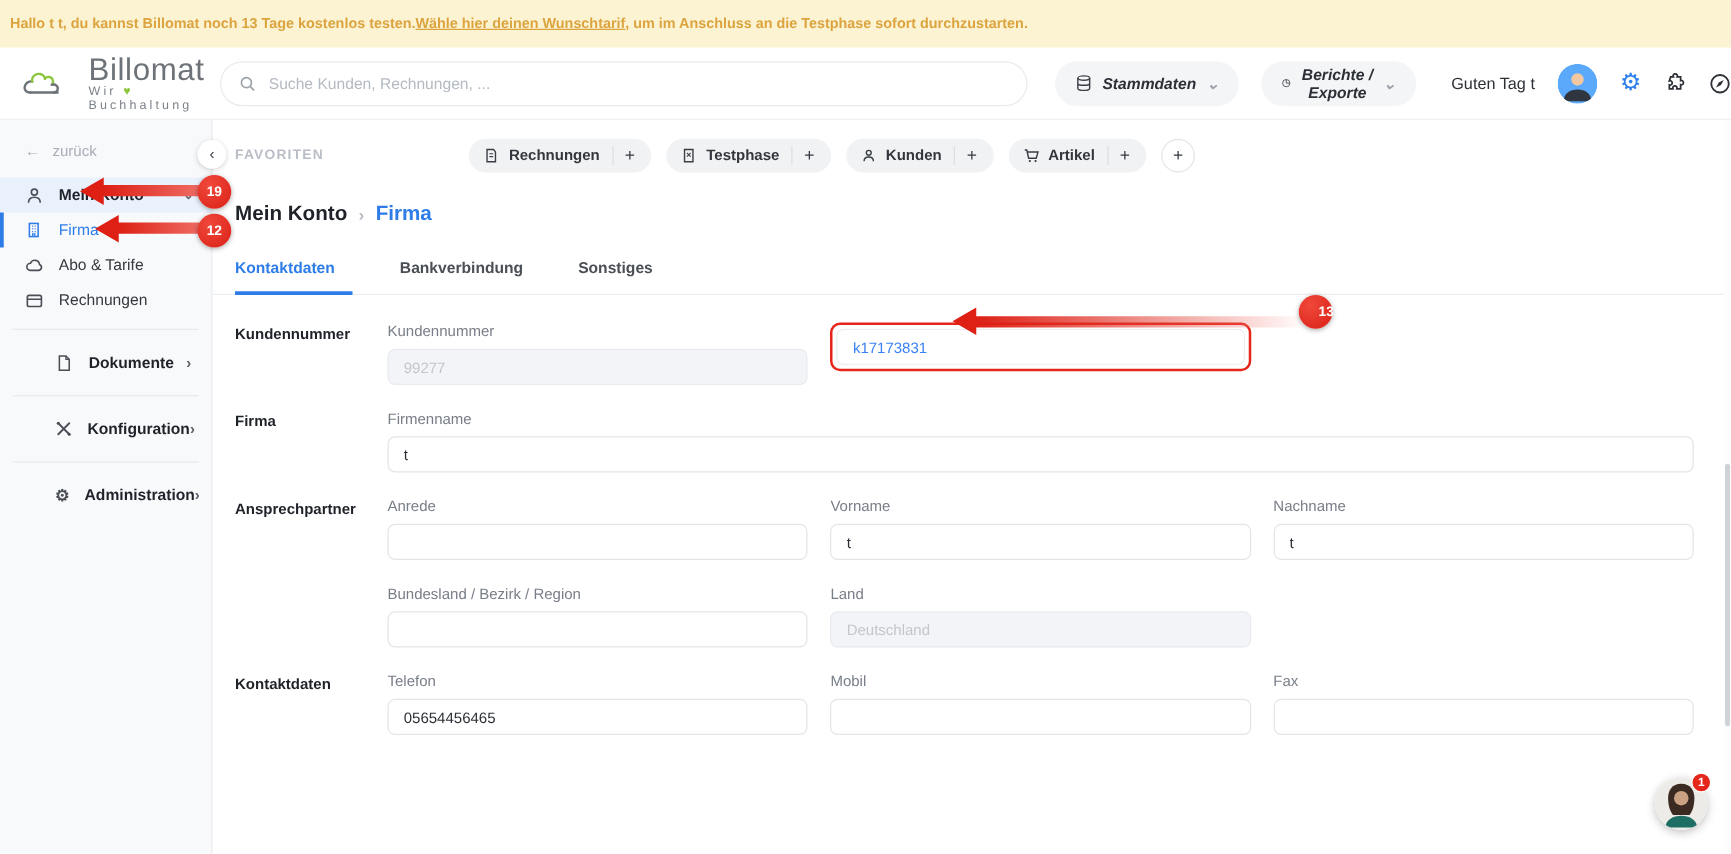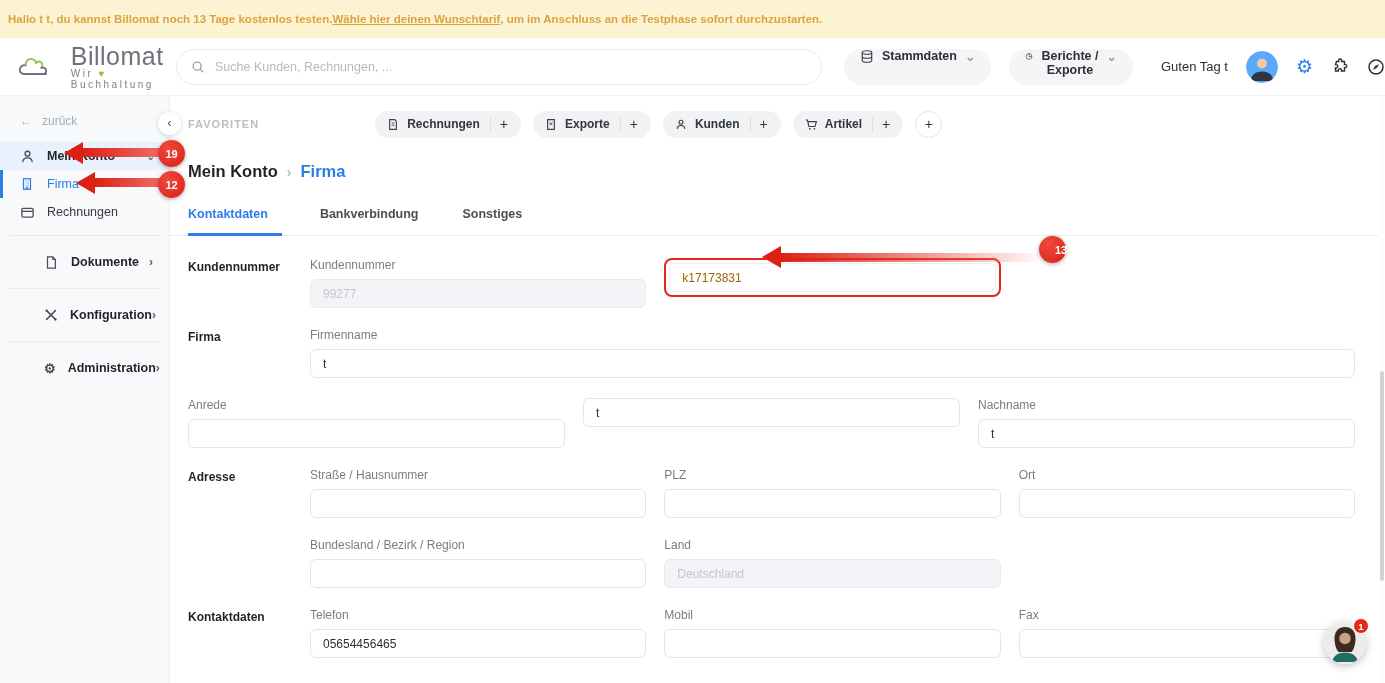--- a/index.html
+++ b/index.html
@@ -13,21 +13,21 @@
   .header { position:absolute; top:38px; left:0; width:1385px; height:58px; background:#fff; border-bottom:1px solid #eef0f2; display:flex; align-items:center; z-index:4;}
   .logo { display:flex; align-items:center; margin-left:18px; width:150px; }
   .logo-text { display:flex; flex-direction:column; margin-left:20px; }
   .logo-title { font-size:25px; color:#6d7379; font-weight:500; line-height:24px; letter-spacing:0.5px;}
   .logo-tagline { font-size:10px; color:#7c828a; letter-spacing:2.5px; }
   .logo-tagline .heart { color:#8dc63f; }
   .searchbar { margin-left:8px; width:715px; height:36px; border:1px solid #e9ebee; border-radius:20px; display:flex; align-items:center; padding:0 14px; color:#b4bac2; background:#fff;}
   .searchbar input { border:none; outline:none; flex:1; font-size:12.5px; margin-left:10px; color:#50555c; background:transparent; font-family:inherit;}
   .searchbar input::placeholder { color:#b4bac2; }
   .hdr-right { display:flex; align-items:center; margin-left:22px; gap:18px; }
-  .pill-btn { height:36px; background:#f4f5f7; border:none; border-radius:20px; display:flex; align-items:flex-start; gap:8px; padding:0 16px; font-size:12.5px; color:#2c3036; font-weight:bold; cursor:pointer; font-family:inherit;}
+  .pill-btn { height:36px; background:#f4f5f7; border:none; border-radius:20px; display:flex; align-items:center; gap:8px; padding:0 16px; font-size:12.5px; color:#2c3036; font-weight:bold; cursor:pointer; font-family:inherit;font-style:italic;}
   .pill-btn .chev { color:#9aa0a8; }
   .greeting { font-size:13px; color:#2c3036; margin-left:10px; white-space:nowrap;}
   .avatar { width:32px; height:32px; border-radius:50%; overflow:hidden; flex:0 0 auto; cursor:pointer; }
   .gear-ic { font-size:19px; color:#2f80ed; cursor:pointer; line-height:1;}
   .icon-btn { background:none; border:none; cursor:pointer; color:#2c3036; display:flex; align-items:center;}
 
   
   .sidebar { position:absolute; top:96px; left:0; width:170px; height:587px; background:#f8f9fb; border-right:1px solid #ececf0; padding-top:18px; z-index:2;}
   .back-link { display:flex; align-items:center; gap:10px; color:#a7adb5; font-size:12px; padding-left:20px; margin-bottom:14px; cursor:pointer;}
   .side-item { display:flex; align-items:center; height:28px; padding-left:20px; font-size:12.5px; color:#34393f; cursor:pointer; position:relative;}
@@ -67,21 +67,21 @@
   .form-row { display:flex; margin-bottom:20px; }
   .row-label { width:122px; flex:0 0 122px; font-size:12px; font-weight:bold; color:#1f2329; padding-top:2px;}
   .fields { flex:1; display:flex; gap:18px; }
   .field { flex:1; display:flex; flex-direction:column; }
   .field.ghost { visibility:hidden; }
   .f-lab { font-size:12px; color:#787e88; margin-bottom:7px; }
   .f-lab .hl { background:#ffe800; color:#6f757e; padding:2px 6px 3px 4px; }
   .f-input { height:29px; border:1px solid #e3e5e9; border-radius:6px; padding:0 12px; font-size:12px; color:#2c3036; outline:none; width:100%; font-family:inherit; background:#fff;}
   .f-input:disabled { background:#f3f4f7; color:#c2c6cd; border-color:#e8eaee; }
   .red-wrap { border:2px solid #e5261b; border-radius:8px; padding:3px; }
-  .red-wrap .f-input { color:#a16207; border-color:#eceef1; }
+  .red-wrap .f-input { color:#3b82f6; border-color:#eceef1; }
 
   
   .anno { position:absolute; z-index:9; pointer-events:none; }
   .num-badge { position:absolute; width:27px; height:27px; border-radius:50%; background:radial-gradient(circle at 35% 30%, #f0483c, #da2015); color:#fff; font-size:11px; font-weight:bold; display:flex; align-items:center; justify-content:center; box-shadow:0 1px 4px rgba(0,0,0,.35); z-index:10; pointer-events:none;}
   .arrow-head { position:absolute; width:0; height:0; border-top:11px solid transparent; border-bottom:11px solid transparent; border-right:19px solid #dd1f14; }
   .arrow-body { position:absolute; height:9px; }
 
   
   .chat-widget { position:absolute; left:1324px; top:622px; width:42px; height:42px; border-radius:50%; box-shadow:0 2px 8px rgba(0,0,0,.25); background:#fff; cursor:pointer; z-index:8;}
   .chat-widget svg { border-radius:50%; display:block;}
@@ -177,20 +177,28 @@
     <span class="chev-d">⌄</span>
   </div>
   <div class="side-item current">
     <span class="s-ic">
         <svg width="14" height="14" viewBox="0 0 16 16">
           <rect x="4" y="2" width="8" height="12" fill="none" stroke="currentColor" stroke-width="1.4"></rect>
           <path d="M6.5 4.5h1M8.8 4.5h1M6.5 7h1M8.8 7h1M6.5 9.5h1M8.8 9.5h1M7 14v-2.5h2V14" stroke="currentColor" stroke-width="1.1" fill="none"></path>
         </svg>
       </span>
     <span>Firma</span>
+  </div>
+  <div class="side-item">
+    <span class="s-ic">
+        <svg width="15" height="15" viewBox="0 0 16 16">
+          <path d="M4.5 12 a3 3 0 0 1 .2-6 A4 4 0 0 1 12.4 7 a2.6 2.6 0 0 1-.6 5 z" fill="none" stroke="currentColor" stroke-width="1.4"></path>
+        </svg>
+      </span>
+    <span>Abo &amp; Tarife</span>
   </div>
   <div class="side-item">
     <span class="s-ic">
         <svg width="15" height="15" viewBox="0 0 16 16">
           <rect x="2" y="3.5" width="12" height="9.5" rx="1.5" fill="none" stroke="currentColor" stroke-width="1.4"></rect>
           <path d="M2 6.8 h12" stroke="currentColor" stroke-width="1.4"></path>
         </svg>
       </span>
     <span>Rechnungen</span>
   </div>
@@ -242,21 +250,21 @@
         <span class="f-sep"></span>
         <span class="f-plus">+</span>
       </button>
       <button class="fav-pill">
         <span class="f-ic">
             <svg width="12" height="13" viewBox="0 0 16 16">
               <path d="M3.5 1.5 h9 V14.5 H3.5 z" fill="none" stroke="currentColor" stroke-width="1.5"></path>
               <path d="M6 5l4 4M6 9l4-4" stroke="currentColor" stroke-width="1.2"></path>
             </svg>
           </span>
-        <span class="f-label">Exporte</span>
+        <span class="f-label">Testphase</span>
         <span class="f-sep"></span>
         <span class="f-plus">+</span>
       </button>
       <button class="fav-pill">
         <span class="f-ic">
             <svg width="12" height="13" viewBox="0 0 16 16">
               <circle cx="8" cy="5" r="2.6" fill="none" stroke="currentColor" stroke-width="1.5"></circle>
               <path d="M3 14c0-3 2.2-4.6 5-4.6s5 1.6 5 4.6" fill="none" stroke="currentColor" stroke-width="1.5"></path>
             </svg>
           </span>
@@ -317,52 +325,37 @@
       <div class="row-label">Firma</div>
       <div class="fields">
         <div class="field">
           <span class="f-lab">Firmenname</span>
           <input class="f-input" value="t" style="">
         </div>
       </div>
     </div>
 
     <div class="form-row">
+      <div class="row-label">Ansprechpartner</div>
       <div class="fields">
         <div class="field">
           <span class="f-lab">Anrede</span>
           <input class="f-input" style="">
         </div>
         <div class="field">
+          <span class="f-lab">Vorname</span>
           <input class="f-input" value="t" style="">
         </div>
         <div class="field">
           <span class="f-lab">Nachname</span>
           <input class="f-input" value="t" style="">
         </div>
       </div>
     </div>
 
-    <div class="form-row">
-      <div class="row-label">Adresse</div>
-      <div class="fields">
-        <div class="field">
-          <span class="f-lab">Straße / Hausnummer</span>
-          <input class="f-input" style="">
-        </div>
-        <div class="field">
-          <span class="f-lab">PLZ</span>
-          <input class="f-input" style="">
-        </div>
-        <div class="field">
-          <span class="f-lab">Ort</span>
-          <input class="f-input" style="">
-        </div>
-      </div>
-    </div>
 
     <div class="form-row">
       <div class="row-label"></div>
       <div class="fields">
         <div class="field">
           <span class="f-lab">Bundesland / Bezirk / Region</span>
           <input class="f-input" style="">
         </div>
         <div class="field">
           <span class="f-lab">Land</span>

